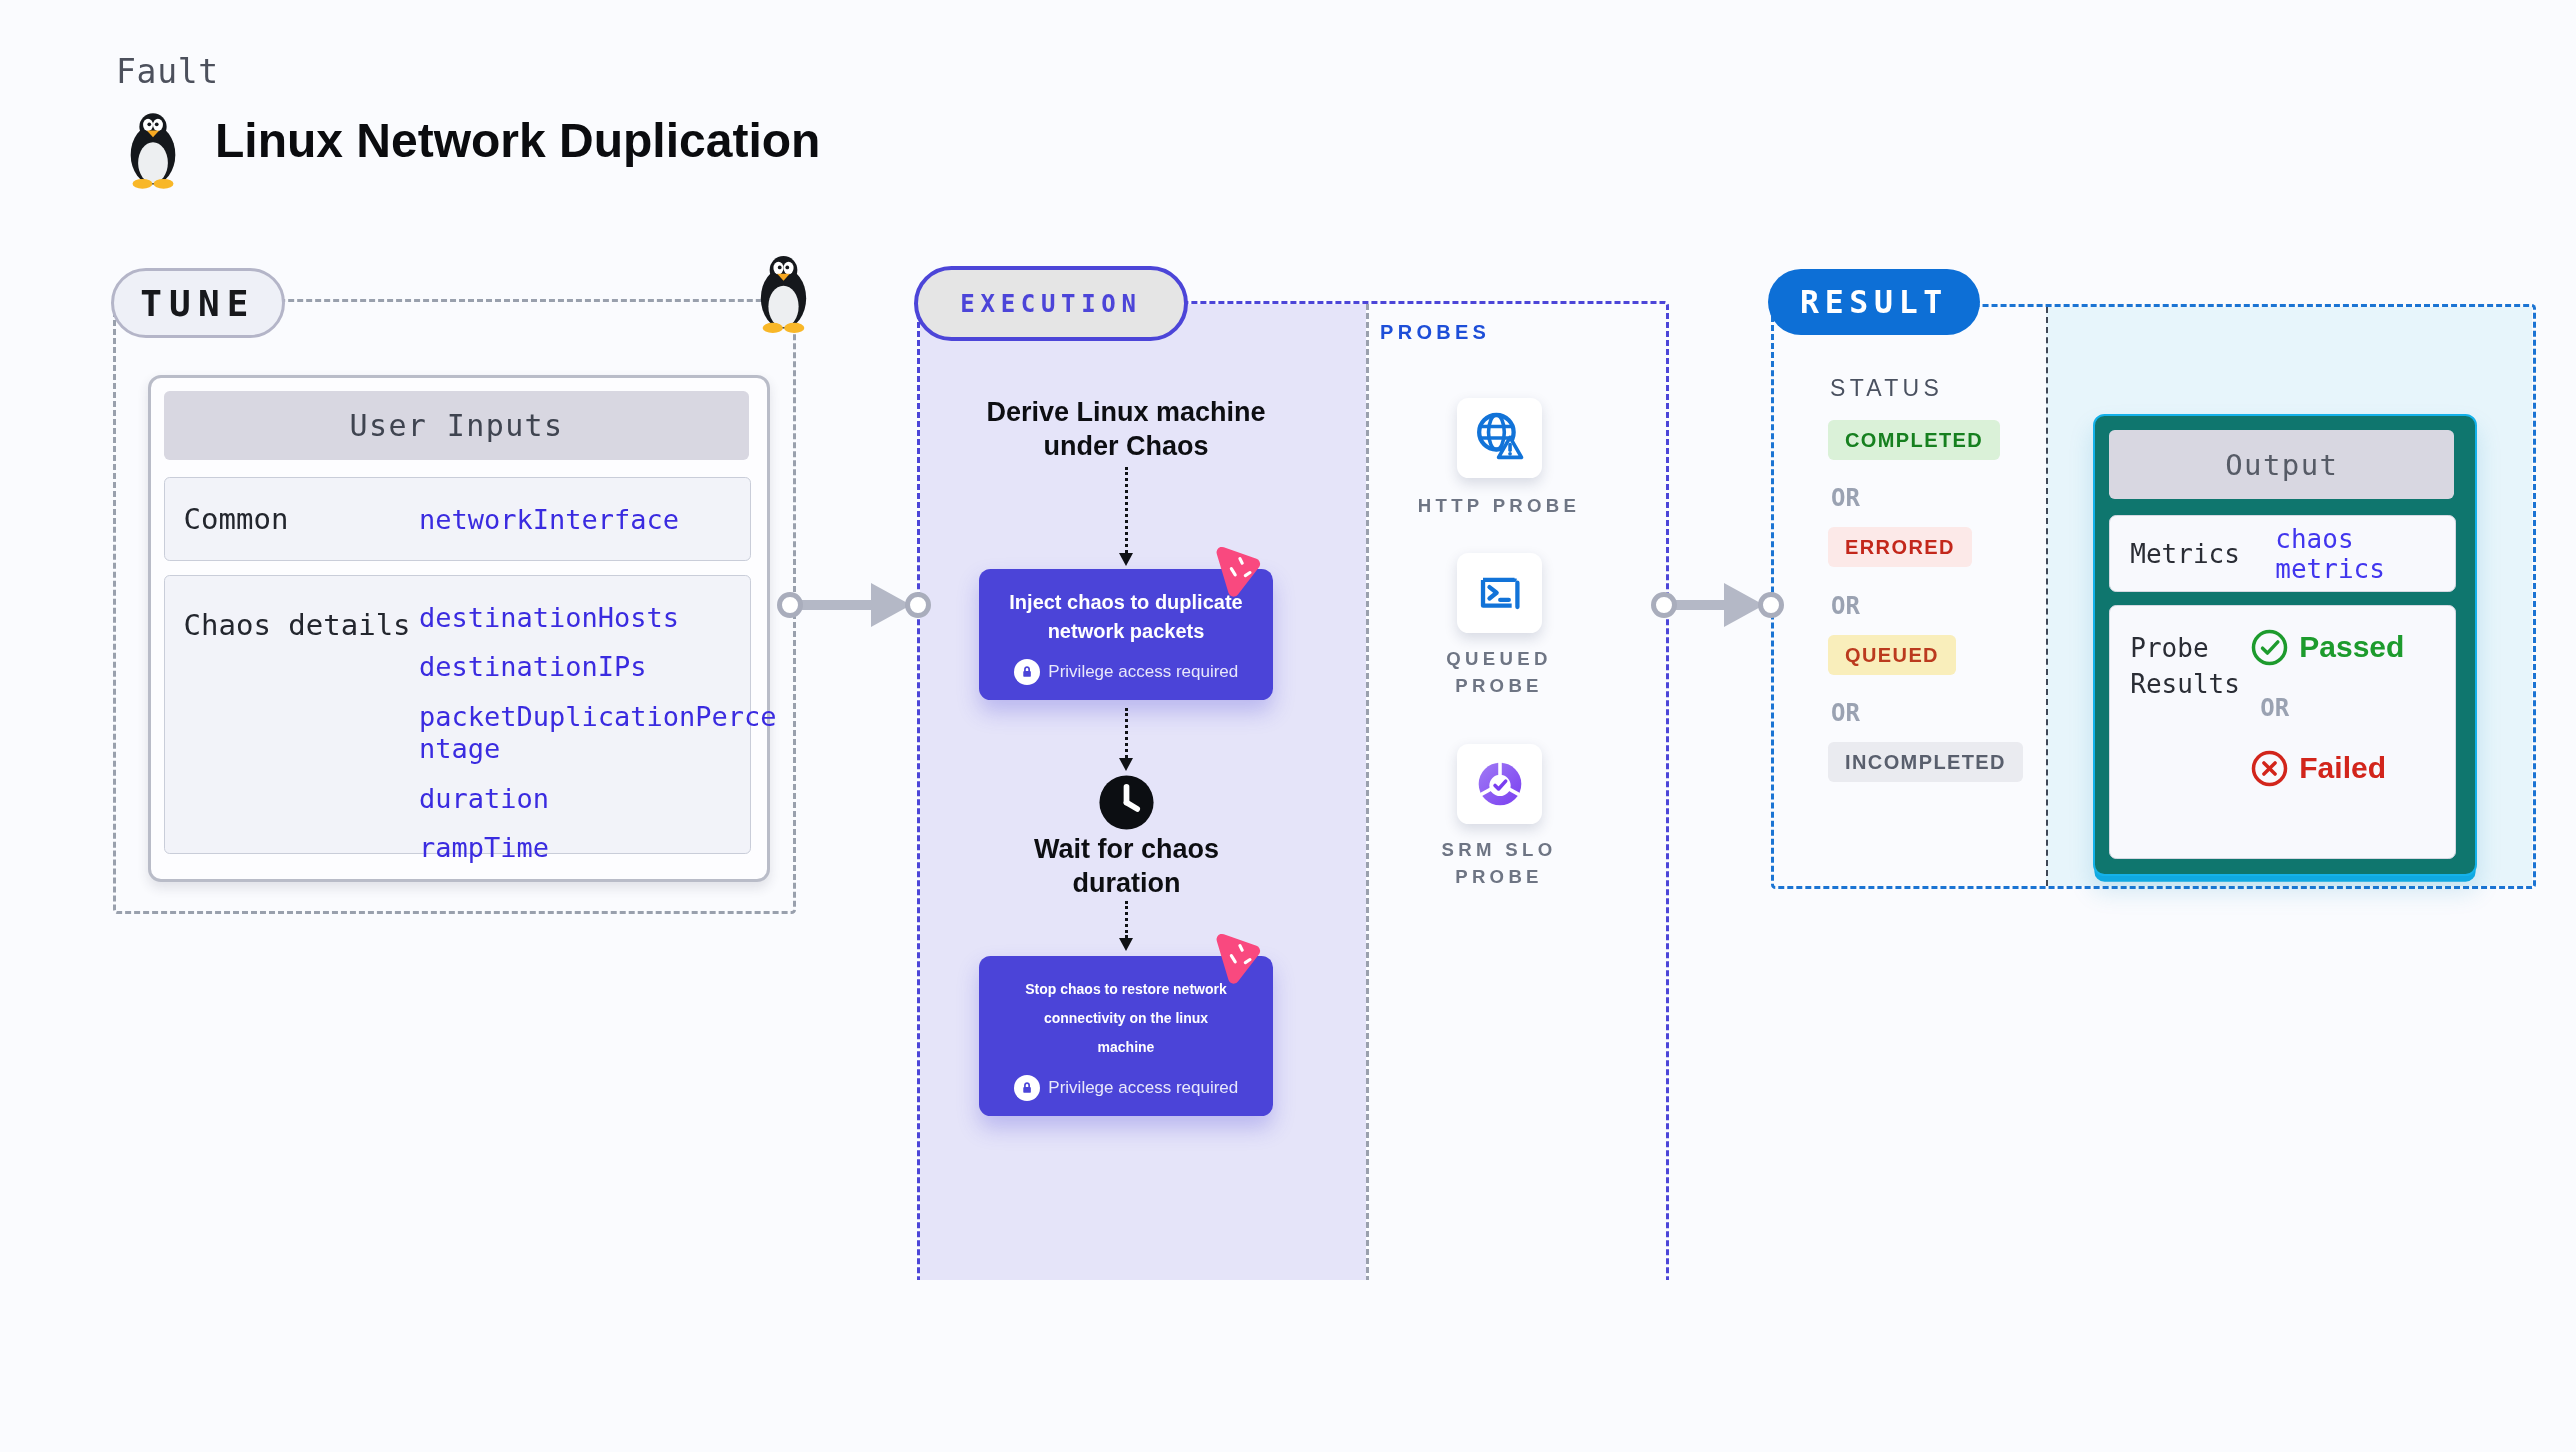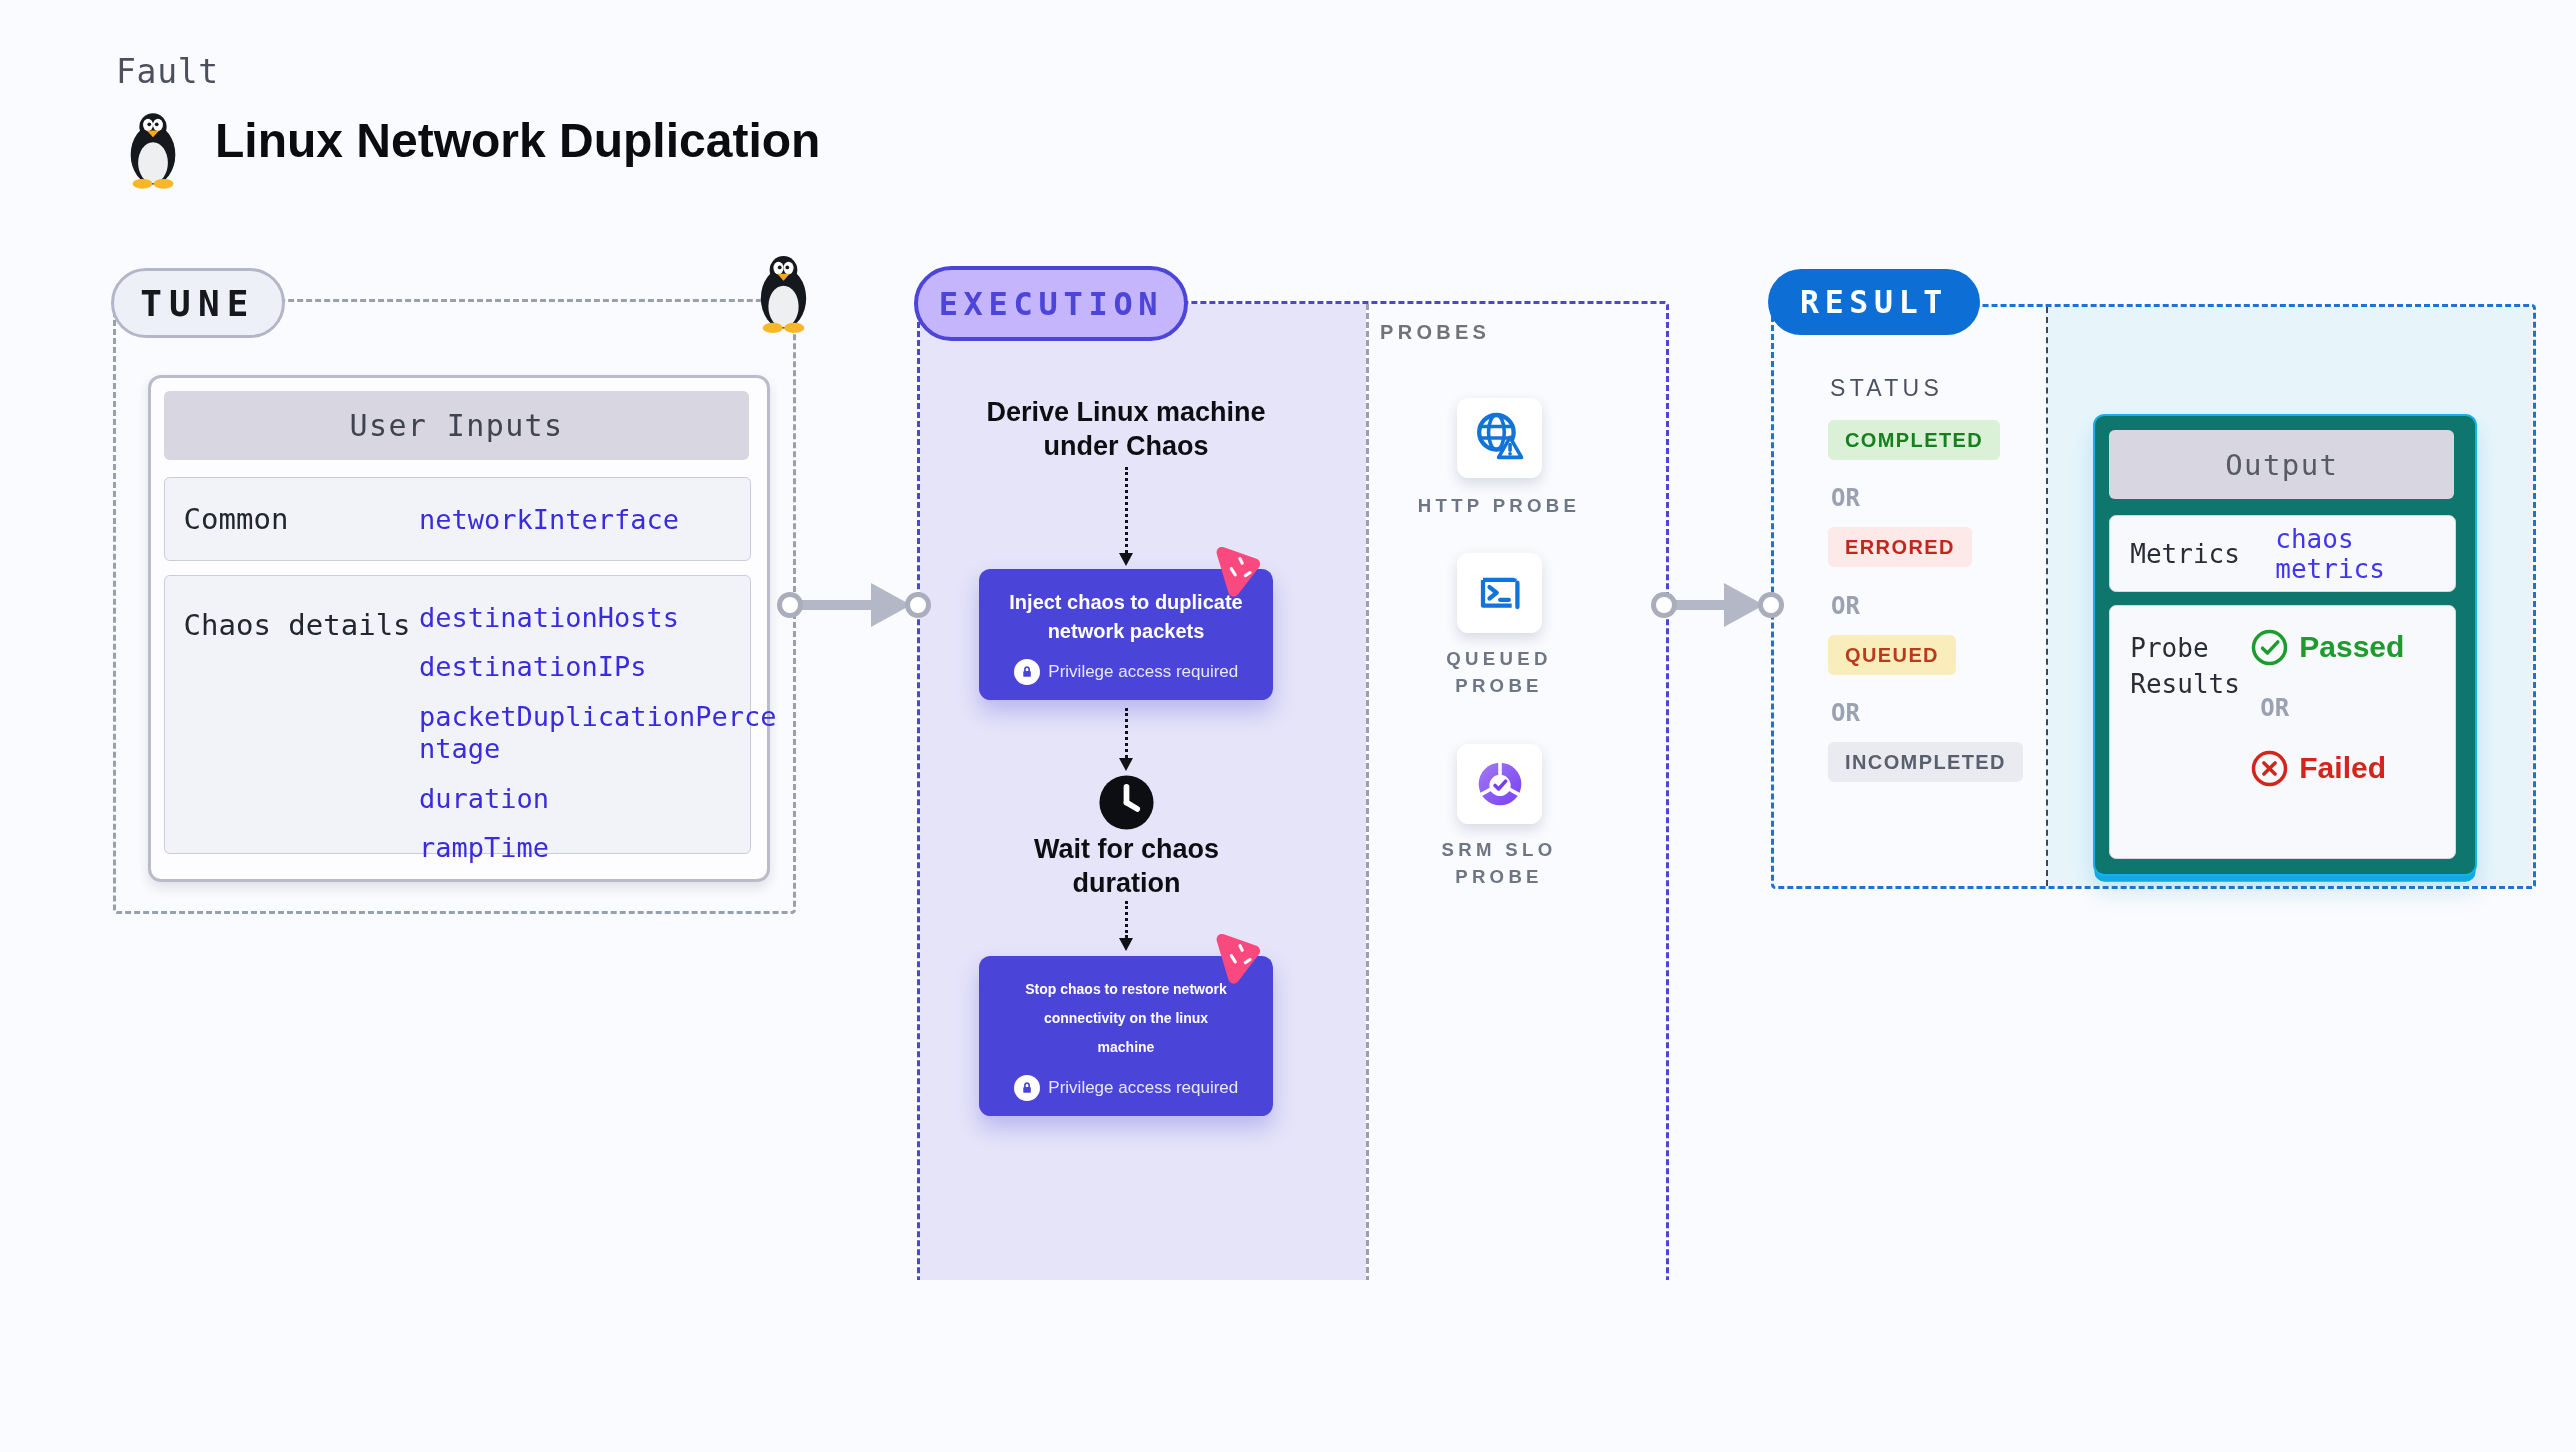--- a/index.html
+++ b/index.html
@@ -20,22 +20,22 @@
   .result-box{left:1755px;top:304px;width:759px;height:579px;border:3.6px dashed #1b74d3;}
   .exec-fill{position:absolute;left:0;top:0;width:446px;height:100%;background:#e5e4f9;}
   .probes-region{position:absolute;left:446px;top:0;width:298px;height:100%;border-left:3.6px dashed #9aa0ad;}
   .result-output-bg{position:absolute;left:272px;top:0;width:484px;height:100%;background:#e7f5fb;border-left:2.9px dashed #3f4756;}
 
   
   .pill{position:absolute;display:flex;align-items:center;justify-content:center;
         border-radius:43px;font-family:"DejaVu Sans Mono",monospace;font-weight:bold;z-index:6;}
   .pill-tune{left:95px;top:268px;width:168px;height:64px;background:#eef0f7;border:3.6px solid #b4b5c8;
              color:#17181c;font-size:36px;letter-spacing:7.2px;}
-  .pill-exec{left:898px;top:266px;width:266px;height:67px;background:#c4b5fd;border:4.3px solid #4c45d8;
-             color:#4c45d8;font-size:32px;letter-spacing:5.7px;}
+  .pill-exec{left:898px;top:266px;width:266px;height:67px;background:#e5e5e5;border:4.3px solid #4c45d8;
+             color:#4c45d8;font-size:24px;letter-spacing:5.7px;}
   .pill-result{left:1752px;top:269px;width:212px;height:66px;background:#0d6fd6;color:#ffffff;
                font-size:31.5px;letter-spacing:5.7px;}
 
   
   .ui-card{position:absolute;left:132px;top:375px;width:616px;height:501px;background:#fdfdff;
            border:3.6px solid #b9bcc8;border-radius:13px;box-shadow:0 5.7px 11.5px rgba(40,44,63,.12);}
   .ui-header{position:absolute;left:148px;top:391px;width:585px;height:69px;background:#d8d7e1;border-radius:5.7px;
              display:flex;align-items:center;justify-content:center;font-family:"DejaVu Sans Mono",monospace;
              font-size:30px;color:#3f4450;letter-spacing:1.4px;}
   .ui-row{position:absolute;left:148px;width:585px;background:#f2f3f9;border:1.4px solid #c9cdd9;border-radius:5.7px;}
@@ -78,21 +78,21 @@
   .priv{display:flex;align-items:center;justify-content:center;gap:8.6px;margin-top:13px;}
   .priv-circle{width:26px;height:26px;border-radius:50%;background:#ffffff;display:flex;align-items:center;justify-content:center;}
   .priv-text{font-size:17px;color:#e8e8fb;}
   .pink-logo{position:absolute;width:56px;height:56px;z-index:3;}
   .logo1{left:1192px;top:543px;}
   .logo2{left:1192px;top:930px;}
   .clock-wrap{position:absolute;left:1082px;top:774px;width:57px;height:57px;}
 
   
   .probes-title{position:absolute;left:1364px;top:321px;font-size:20px;font-weight:bold;
-                letter-spacing:4.3px;color:#737373;}
+                letter-spacing:4.3px;color:#1d4ed8;}
   .probe-card{position:absolute;left:1441px;width:85px;height:80px;background:#ffffff;border-radius:11.5px;
               box-shadow:0 5.7px 13px rgba(30,40,80,.15);display:flex;align-items:center;justify-content:center;}
   .probe-http{top:398px;} .probe-cmd{top:553px;} .probe-srm{top:744px;}
   .probe-label{position:absolute;left:1390px;width:186px;text-align:center;font-size:18.6px;font-weight:700;
                letter-spacing:4.3px;color:#6e7584;line-height:26.5px;}
   .lbl-http{top:493px;} .lbl-cmd{top:646px;} .lbl-srm{top:837px;}
 
   
   .status-title{position:absolute;left:1814px;top:375px;font-size:23px;font-weight:normal;letter-spacing:4.3px;color:#4a5160;}
   .badge{position:absolute;left:1812px;display:inline-block;padding:8.6px 17px;border-radius:5.7px;

